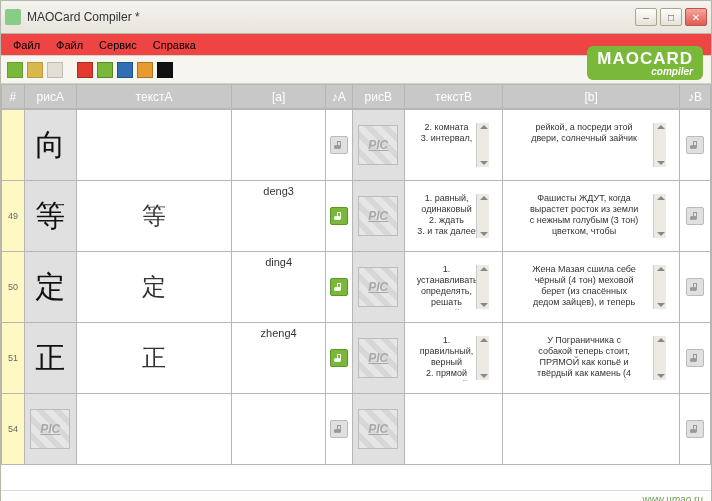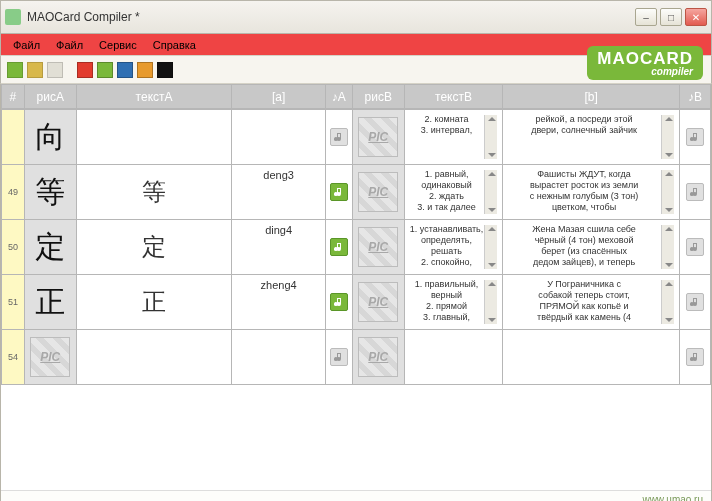--- a/index.html
+++ b/index.html
@@ -42,21 +42,21 @@
 .rownum { width: 22px; font-size: 9px; color: #666; background:#fef9c3; }
 .picbox { background: #e0e0e0; }
 .picph { width: 40px; height: 40px; margin: 3px auto; border: 1px solid #bcbcbc; background: repeating-linear-gradient(45deg,#e6e6e6,#e6e6e6 6px,#d7d7d7 6px,#d7d7d7 12px); display: flex; align-items: center; justify-content: center; color: #a8a8a8; font-style: italic; font-weight: bold; font-size: 12px; text-decoration: underline; }
 .glyph { font-size: 30px; font-family: "SimSun","MingLiU",serif; color: #111; }
 .textAcell { font-size: 24px; font-family: "SimSun",serif; }
 .acol { font-size: 11px; vertical-align: top; padding-top: 4px; }
 .notebtn { width: 18px; height: 18px; margin: 0 auto; background: #7ab83a; border: 1px solid #5a9628; border-radius: 2px; display:flex; align-items:center; justify-content:center; cursor: pointer; }
 .notebtn.grey { background: #e0e0e0; border-color: #bbb; }
 .notebtn svg { width: 10px; height: 10px; fill: #fff; }
 .notebtn.grey svg { fill: #999; }
-.smalltext { font-size: 9px; line-height: 11px; padding: 4px; text-align: center; position: relative; }
+.smalltext { font-size: 9px; line-height: 11px; padding: 12px; text-align: center; position: relative; }
 .scrollhint { position: absolute; right: 1px; top: 1px; bottom: 1px; width: 13px; background: #eceae2; border-left: 1px solid #ccc; }
 .scrollhint::before, .scrollhint::after { content: ""; position: absolute; left: 3px; width: 0; height: 0; border-left: 4px solid transparent; border-right: 4px solid transparent; }
 .scrollhint::before { top: 2px; border-bottom: 4px solid #888; }
 .scrollhint::after { bottom: 2px; border-top: 4px solid #888; }
 .textBcell .inner, .bcell .inner { position: relative; height: 46px; overflow: hidden; padding-right: 14px; }
 .scrollarea { flex: 1; overflow-y: auto; overflow-x: hidden; }
 .footer { height: 18px; display: flex; align-items: center; justify-content: flex-end; padding: 0 8px; font-size: 10px; color: #7a9a5a; background: #fdfdfb; border-top:1px solid #ddd;text-align:right; }
 </style>
 </head>
 <body>

